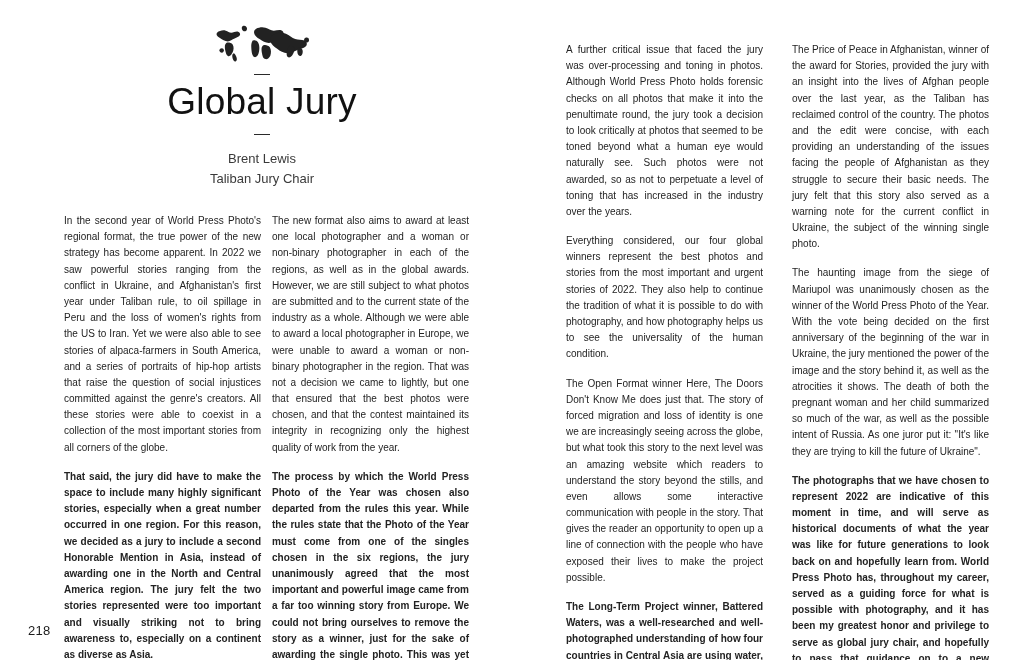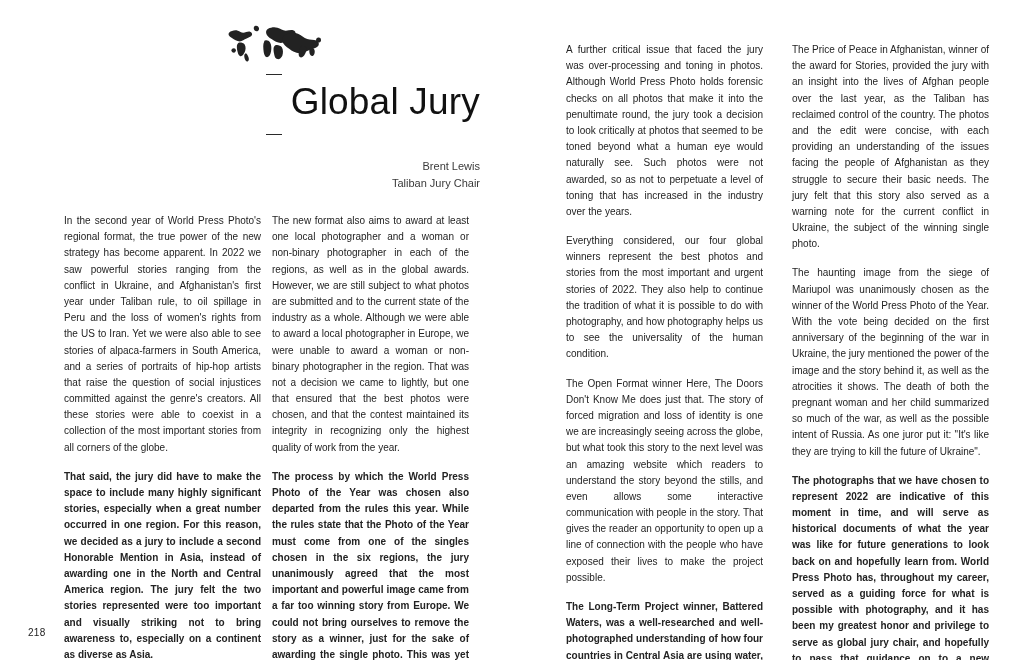--- a/index.html
+++ b/index.html
@@ -17,24 +17,24 @@
   .page {
     position: relative;
     width: 1024px;
     height: 660px;
     box-sizing: border-box;
   }
 
   
   .title-block {
     position: absolute;
-    left: 68px;
+    left: 56px;
     top: 18px;
     width: 412px;
-    text-align: right;
+    text-align: center;
   }
   .map-icon {
     display: block;
     margin: 0 auto;
     width: 110px;
     height: 44px;
   }
   .rule-short {
     display: block;
     width: 16px;
@@ -44,24 +44,24 @@
   }
   .doc-title {
     font-size: 37px;
     font-weight: 400;
     letter-spacing: 0.2px;
     line-height: 1.12;
     margin: 4px 0 2px 0;
     color: #111111;
   }
   .byline {
-    font-size: 11px;
+    font-size: 13px;
     line-height: 1.5;
     color: #3a3a3a;
-    margin-top: 23px;
+    margin-top: 14px;
   }
 
   
   .col {
     position: absolute;
     top: 213px;
     width: 197px;
     font-size: 10px;
     line-height: 1.62;
     text-align: justify;
@@ -76,21 +76,21 @@
   .col-1 { left: 64px; }
   .col-2 { left: 272px; }
   .col-3 { left: 566px; top: 42px; }
   .col-4 { left: 792px; top: 42px; }
 
   
   .page-number {
     position: absolute;
     left: 28px;
     bottom: 22px;
-    font-size: 10px;
+    font-size: 13px;
     color: #1c1c1c;
     letter-spacing: 0.3px;
   }
 </style>
 </head>
 <body>
 
 <div class="page">
 
   <div class="title-block">

